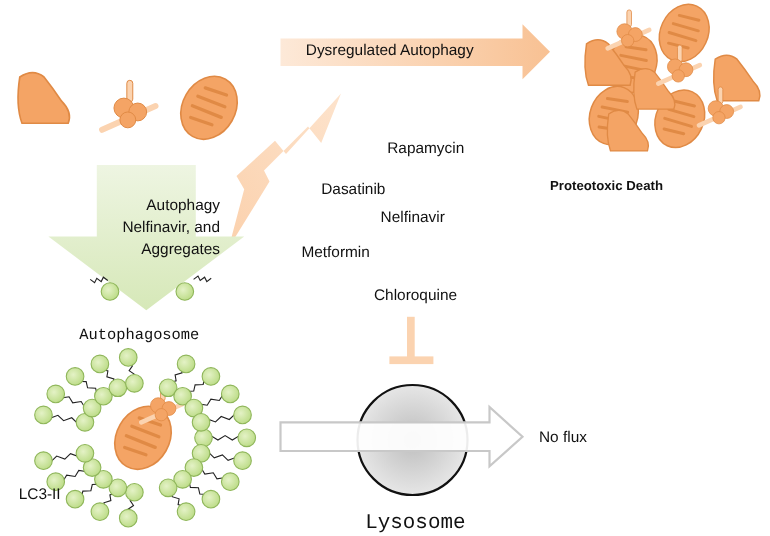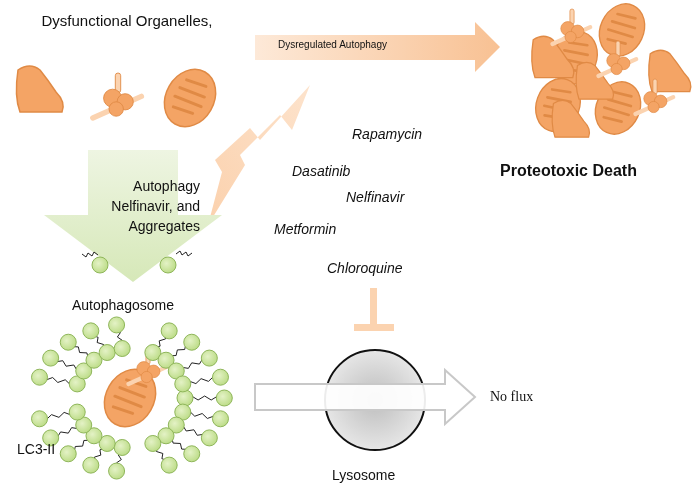--- a/index.html
+++ b/index.html
@@ -1,29 +1,29 @@
 <!DOCTYPE html>
 <html><head>
   <meta charset="utf-8">
   <style>
     html, body { margin: 0; padding: 0; background: #ffffff; }
     body { width: 700px; height: 487px; position: relative; overflow: hidden;
            font-family: "Liberation Sans", sans-serif; color: #111; }
     .abs { position: absolute; }
     .lbl { font-size: 14px; line-height: 18px; white-space: nowrap; }
-    .drug { font-size: 14px; font-style: italic; white-space: nowrap; }
+    .drug { font-size: 14px; white-space: nowrap; }
     .title-top { left: 12px; top: 10px; text-align: center; width: 230px; font-size: 15px; line-height: 22px; }
     .title-top div { white-space: nowrap; }
-    .dys-label { left: 278px; top: 36px; font-size: 10px; }
-    .death { left: 500px; top: 162px; font-size: 16px; font-weight: bold; }
+    .dys-label { left: 278px; top: 36px; font-size: 14px; }
+    .death { left: 500px; top: 162px; font-size: 12px; font-weight: bold; }
     .init-label { left: 60px; top: 176px; width: 140px; text-align: right; font-size: 14px; line-height: 20px; }
-    .auto-label { left: 72px; top: 296px; font-size: 14px; }
+    .auto-label { left: 72px; top: 296px; font-size: 14px; font-family: Liberation Mono, monospace; }
     .lc3 { left: 2px; top: 440px; font-size: 14px; margin-left: 15px; }
-    .lyso { left: 332px; top: 466px; font-size: 14px; }
-    .noflux { left: 490px; top: 388px; font-size: 14px; font-family: Liberation Serif, serif; }
+    .lyso { left: 332px; top: 466px; font-size: 19px; font-family: Liberation Mono, monospace; }
+    .noflux { left: 490px; top: 388px; font-size: 14px; }
     svg.bg { position: absolute; left: 0; top: 0; }
   </style>
 </head>
 <body>
 
 <svg class="bg" width="700" height="487" viewBox="0 0 700 487">
   <defs>
     <linearGradient id="dysGrad" x1="0" x2="1" y1="0" y2="0">
       <stop offset="0" stop-color="#fde9d8"></stop>
       <stop offset="1" stop-color="#f8c193"></stop>
@@ -167,33 +167,32 @@
     <rect x="370" y="288" width="7" height="38" fill="#fbd3b0"></rect>
     <rect x="354" y="324" width="40" height="7" fill="#fbd3b0"></rect>
   </g>
 
   <circle cx="375" cy="400" r="50" fill="url(#lysoGrad)" stroke="#111" stroke-width="2"></circle>
 
   <path d="M255,384 L445,384 L445,370 L475,397 L445,424 L445,410 L255,410 Z" fill="#ffffff" stroke="#c8c8c8" stroke-width="2" fill-opacity="0.92"></path>
 </svg>
 
 <div class="abs title-top">
-  <div>Dysfunctional Organelles,</div>
 </div>
 <div class="abs dys-label lbl">Dysregulated Autophagy</div>
 <div class="abs death">Proteotoxic Death</div>
 
 <div class="abs init-label">
   <div>Autophagy</div>
   <div>Nelfinavir, and</div>
   <div>Aggregates</div>
 </div>
 
 <div class="abs drug" style="left:352px;top:126px">Rapamycin</div>
 <div class="abs drug" style="left:292px;top:163px">Dasatinib</div>
 <div class="abs drug" style="left:346px;top:189px">Nelfinavir</div>
 <div class="abs drug" style="left:274px;top:221px">Metformin</div>
-<div class="abs drug" style="left:327px;top:260px">Chloroquine</div>
+<div class="abs drug" style="left:340px;top:260px">Chloroquine</div>
 
 <div class="abs auto-label lbl">Autophagosome</div>
 <div class="abs lc3 lbl">LC3-II</div>
 <div class="abs lyso lbl">Lysosome</div>
 <div class="abs noflux lbl">No flux</div>
 
 </body></html>

